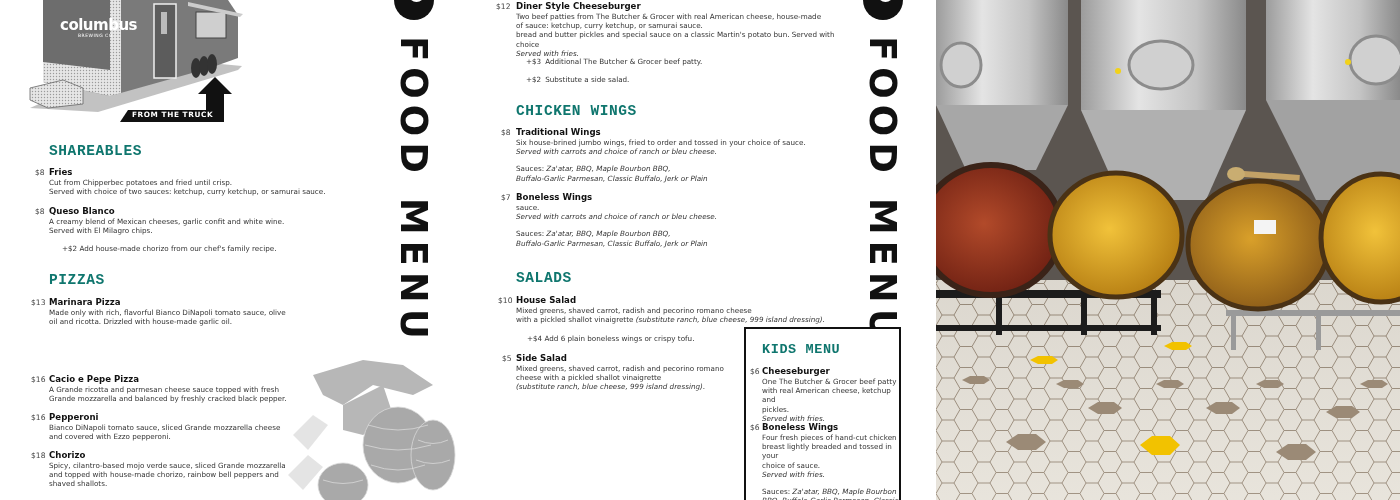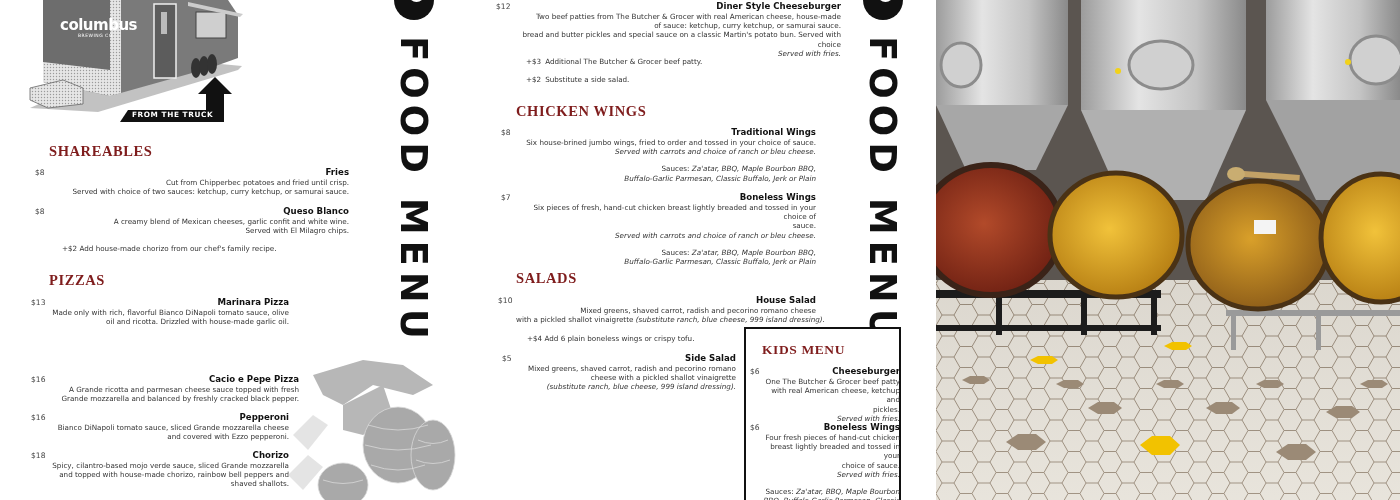--- a/index.html
+++ b/index.html
@@ -8,24 +8,24 @@
 
   .panel { position: absolute; top: 0; height: 500px; overflow: hidden; background: #fff; }
   #panel-left { left: 0; width: 465px; }
   #panel-mid { left: 465px; width: 470px; }
   #panel-photo { left: 936px; width: 464px; }
 
   
   .truck { position: absolute; left: 28px; top: 0; width: 215px; height: 122px; }
 
   .section-title {
-    position: absolute; font-family: Liberation Serif, serif; font-weight: bold;
-    font-size: 14.5px; letter-spacing: 0.6px; color: #7f1d1d;
-  }
-  .item { position: absolute; text-align: right; }
+    position: absolute; font-family: Liberation Mono, monospace; font-weight: bold;
+    font-size: 14.5px; letter-spacing: 0.6px; color: #0f766e;
+  }
+  .item { position: absolute; }
   .price { position: absolute; font-size: 7.6px; color: #444; top: 1px; }
   .item-name { font-weight: bold; font-size: 8.6px; color: #111; line-height: 11px; }
   .desc { font-size: 7.2px; line-height: 9.2px; color: #333; }
   .desc i, .ital { font-style: italic; }
   .addon { position: absolute; font-size: 7.2px; color: #333; }
   .addon .ap { display: inline-block; margin-right: 4px; }
 
   
   .vtitle {
     position: absolute; writing-mode: vertical-rl;
@@ -193,21 +193,20 @@
     <div class="item-name">Traditional Wings</div>
     <div class="desc">Six house-brined jumbo wings, fried to order and tossed in your choice of sauce.</div>
     <div class="desc ital">Served with carrots and choice of ranch or bleu cheese.</div>
     <div class="desc" style="margin-top:8px;"><span>Sauces:</span> <i>Za'atar, BBQ, Maple Bourbon BBQ,</i></div>
     <div class="desc ital">Buffalo-Garlic Parmesan, Classic Buffalo, Jerk or Plain</div>
   </div>
 
   <div class="item" style="left:51px;top:192px;width:300px;">
     <span class="price" style="left:-15px;">$7</span>
     <div class="item-name">Boneless Wings</div>
-    <div class="desc">Six pieces of fresh, hand-cut chicken breast lightly breaded and tossed in your choice of</div>
     <div class="desc">sauce.</div>
     <div class="desc ital">Served with carrots and choice of ranch or bleu cheese.</div>
     <div class="desc" style="margin-top:8px;"><span>Sauces:</span> <i>Za'atar, BBQ, Maple Bourbon BBQ,</i></div>
     <div class="desc ital">Buffalo-Garlic Parmesan, Classic Buffalo, Jerk or Plain</div>
   </div>
 
   <div class="section-title" style="left:51px;top:270px;">SALADS</div>
 
   <div class="item" style="left:51px;top:295px;width:300px;">
     <span class="price" style="left:-18px;">$10</span>

